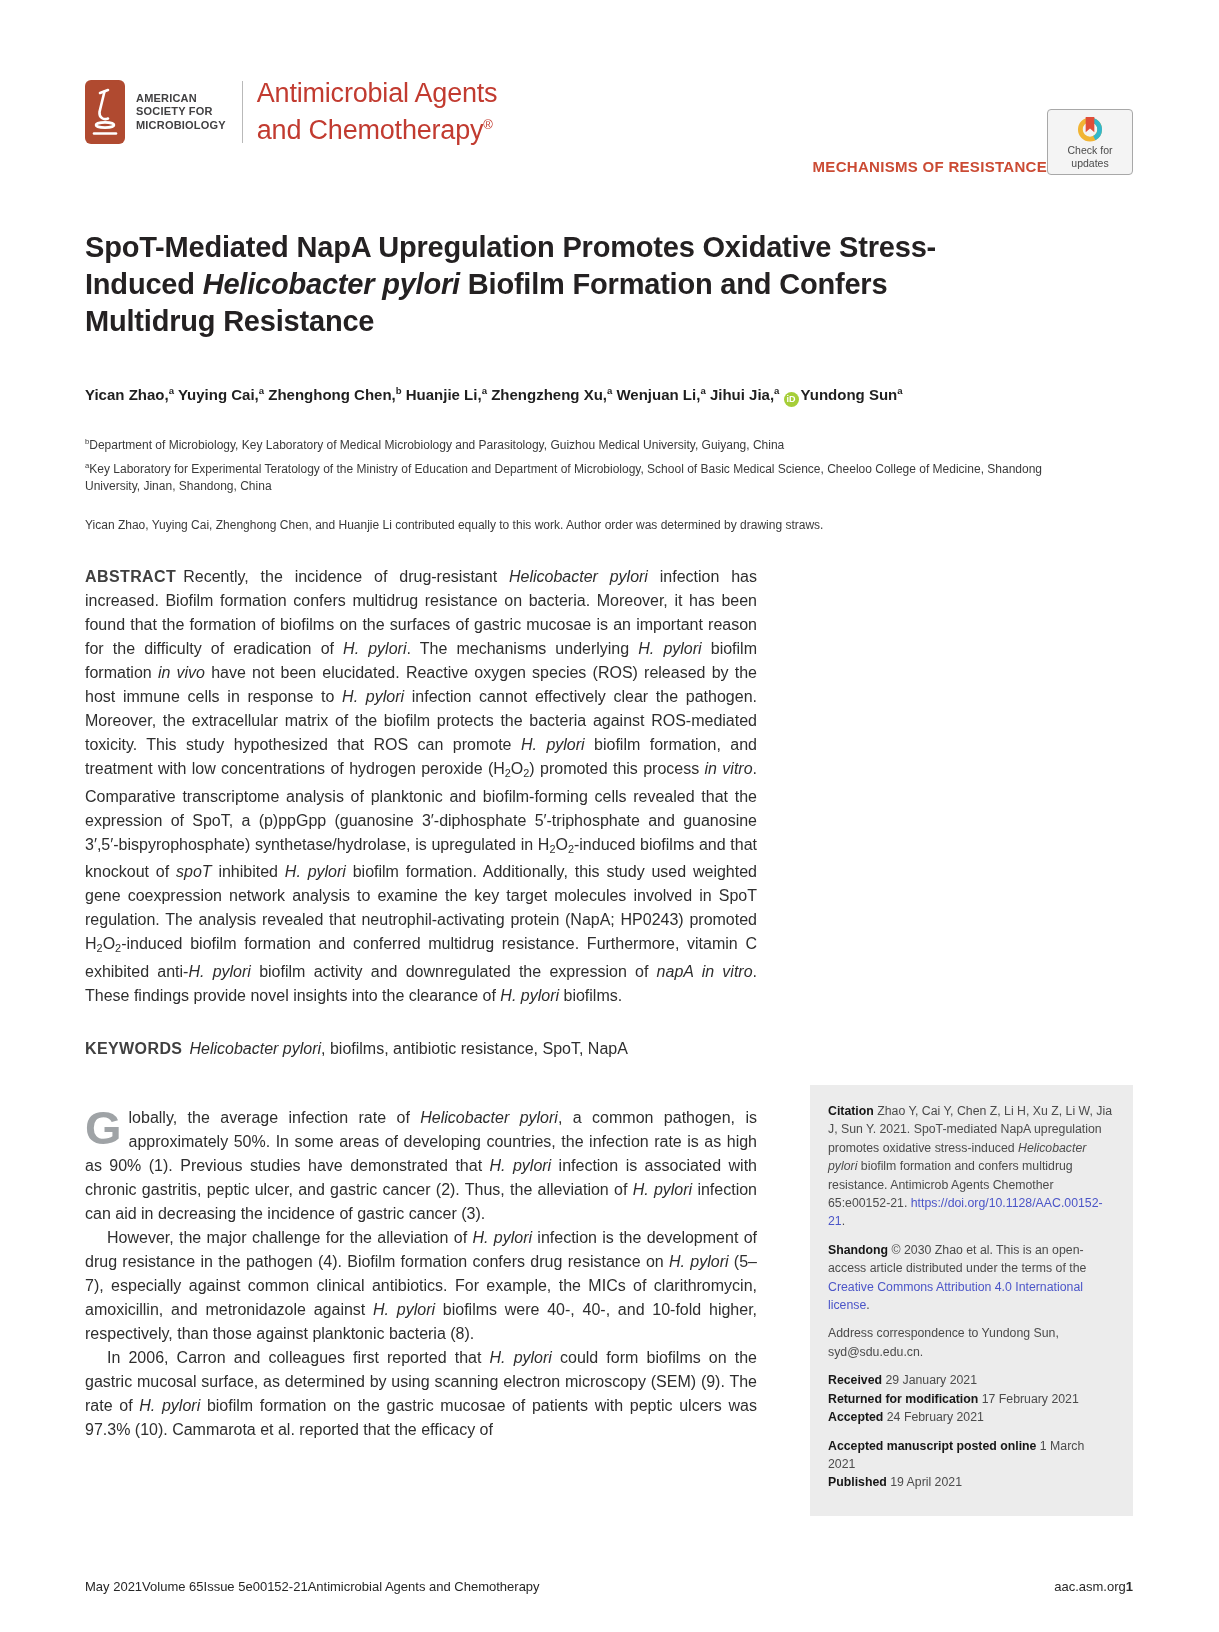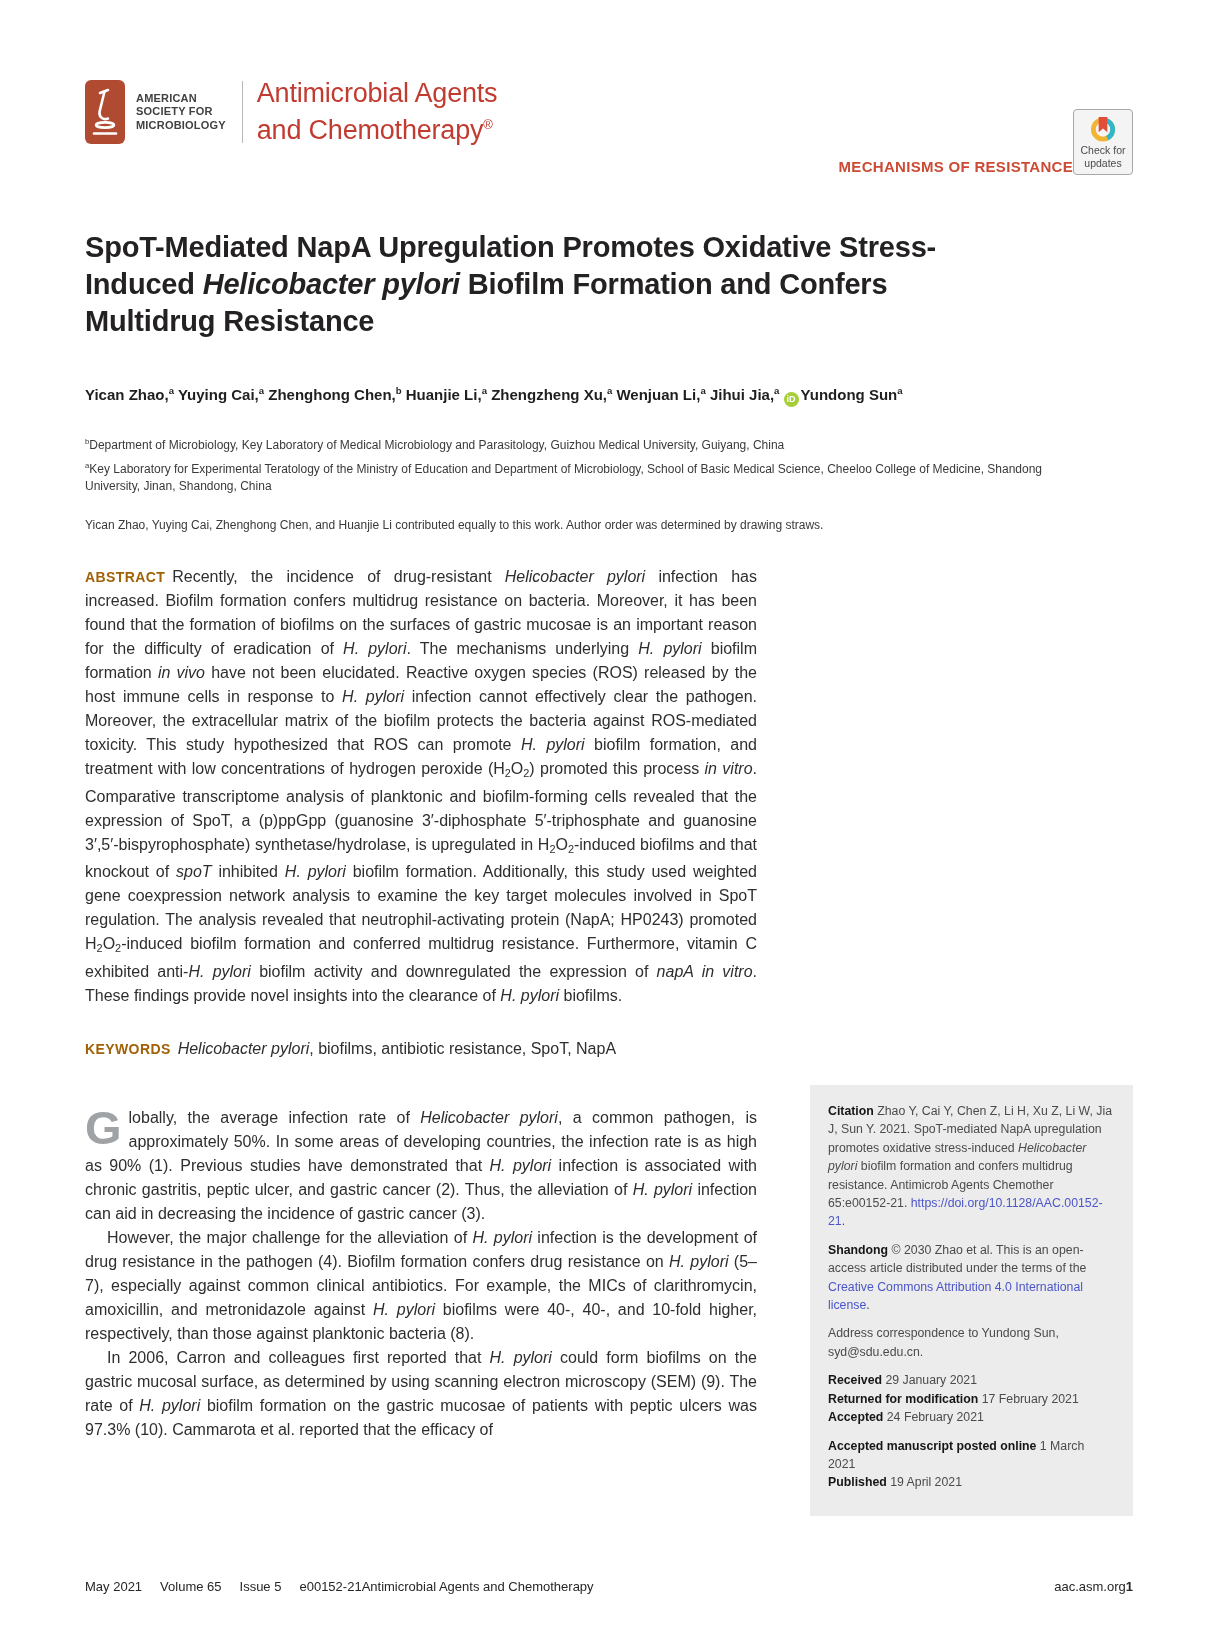--- a/index.html
+++ b/index.html
@@ -22,40 +22,40 @@
     width:40px; height:64px; background:#b04a30; border-radius:6px;
     display:flex; align-items:center; justify-content:center; flex:0 0 auto;
   }
   .society { margin-left:11px; font-size:11px; font-weight:bold; color:#414042; line-height:13.5px; letter-spacing:.2px; }
   .mast-divider { width:1px; height:62px; background:#b9b9b9; margin:0 14px 0 16px; }
   .journal-title { font-size:27px; line-height:31px; color:#c23b30; font-weight:400; letter-spacing:-0.2px; }
   .reg { font-size:13px; vertical-align:super; }
   .mast-right { display:flex; flex-direction:row; align-items:flex-end; }
   .section-label { font-size:15px; font-weight:bold; color:#cb4b34; letter-spacing:.3px; }
   .check-badge {
-    margin-top:31px; width:60px; padding:6px 4px 5px 4px;
+    margin-top:31px; width:86px; padding:6px 4px 5px 4px;
     background:#f4f4f4; border:1px solid #a8a8a8; border-radius:4px;
     display:flex; flex-direction:column; align-items:center; cursor:pointer;
   }
   .cu-text { font-size:10.5px; line-height:12.5px; color:#4b4b4b; text-align:center; margin-top:2px; }
   
   .article-title {
     margin-top:54px; font-size:29px; line-height:37px; font-weight:bold;
     color:#242122; letter-spacing:-0.2px; max-width:1000px;
   }
   .authors { margin-top:45px; font-size:15px; font-weight:bold; color:#1f1f1f; }
   .affiliations { margin-top:26px; font-size:12px; line-height:17px; color:#3a3a3a; max-width:975px; }
   .affiliations p { margin-bottom:3px; }
   .contribution { margin-top:20px; font-size:12px; color:#3a3a3a; }
   
   .columns { display:flex; margin-top:25px; }
   .col-main { width:672px; flex:0 0 auto; }
   .col-side { width:323px; flex:0 0 auto; margin-left:53px; }
   .abstract { margin-top:8px; font-size:16px; line-height:24px; text-align:justify; color:#2e2e2e; }
-  .sec-label { font-weight:bold; color:#a16207; font-size:14px; letter-spacing:.4px; margin-right:7px; }
+  .sec-label { font-weight:bold; color:#404040; font-size:16px; letter-spacing:.4px; margin-right:7px; }
   .keywords { margin-top:30px; font-size:16px; line-height:22px; }
   .bodytext { margin-top:46px; font-size:16px; line-height:24px; text-align:justify; color:#2e2e2e; }
   .bodytext p.indent { text-indent:22px; }
   .dropcap {
     float:left; font-size:47px; line-height:38px; font-weight:bold;
     color:#9fa3a6; margin:3px 7px 0 0;
   }
   
   .side-box {
     margin-top:528px; background:#ececec; padding:17px 18px 20px 18px;
@@ -71,21 +71,21 @@
   .seg-sup { font-size:64%; vertical-align:super; }
   .seg-link { color:#4b55c8; }
   .seg-orcid {
     display:inline-block; width:15px; height:15px; border-radius:50%;
     background:#a6ce39; color:#fff; font-size:9px; font-weight:bold;
     text-align:center; line-height:15px; vertical-align:-2px; margin-right:2px;
     font-style:normal;
   }
   
   .footer { margin-top:auto; display:flex; align-items:baseline; font-size:13px; color:#262626; }
-  .f-left { display:flex; gap:18px; }
+  .f-left { display:flex; }
   .f-center { flex:1; text-align:left; }
   .f-right { display:flex; gap:0; align-items:baseline; }
   .f-page { font-weight:bold; }
 </style>
 </head>
 <body>
 
 <div class="page">
 
   <div class="masthead">

